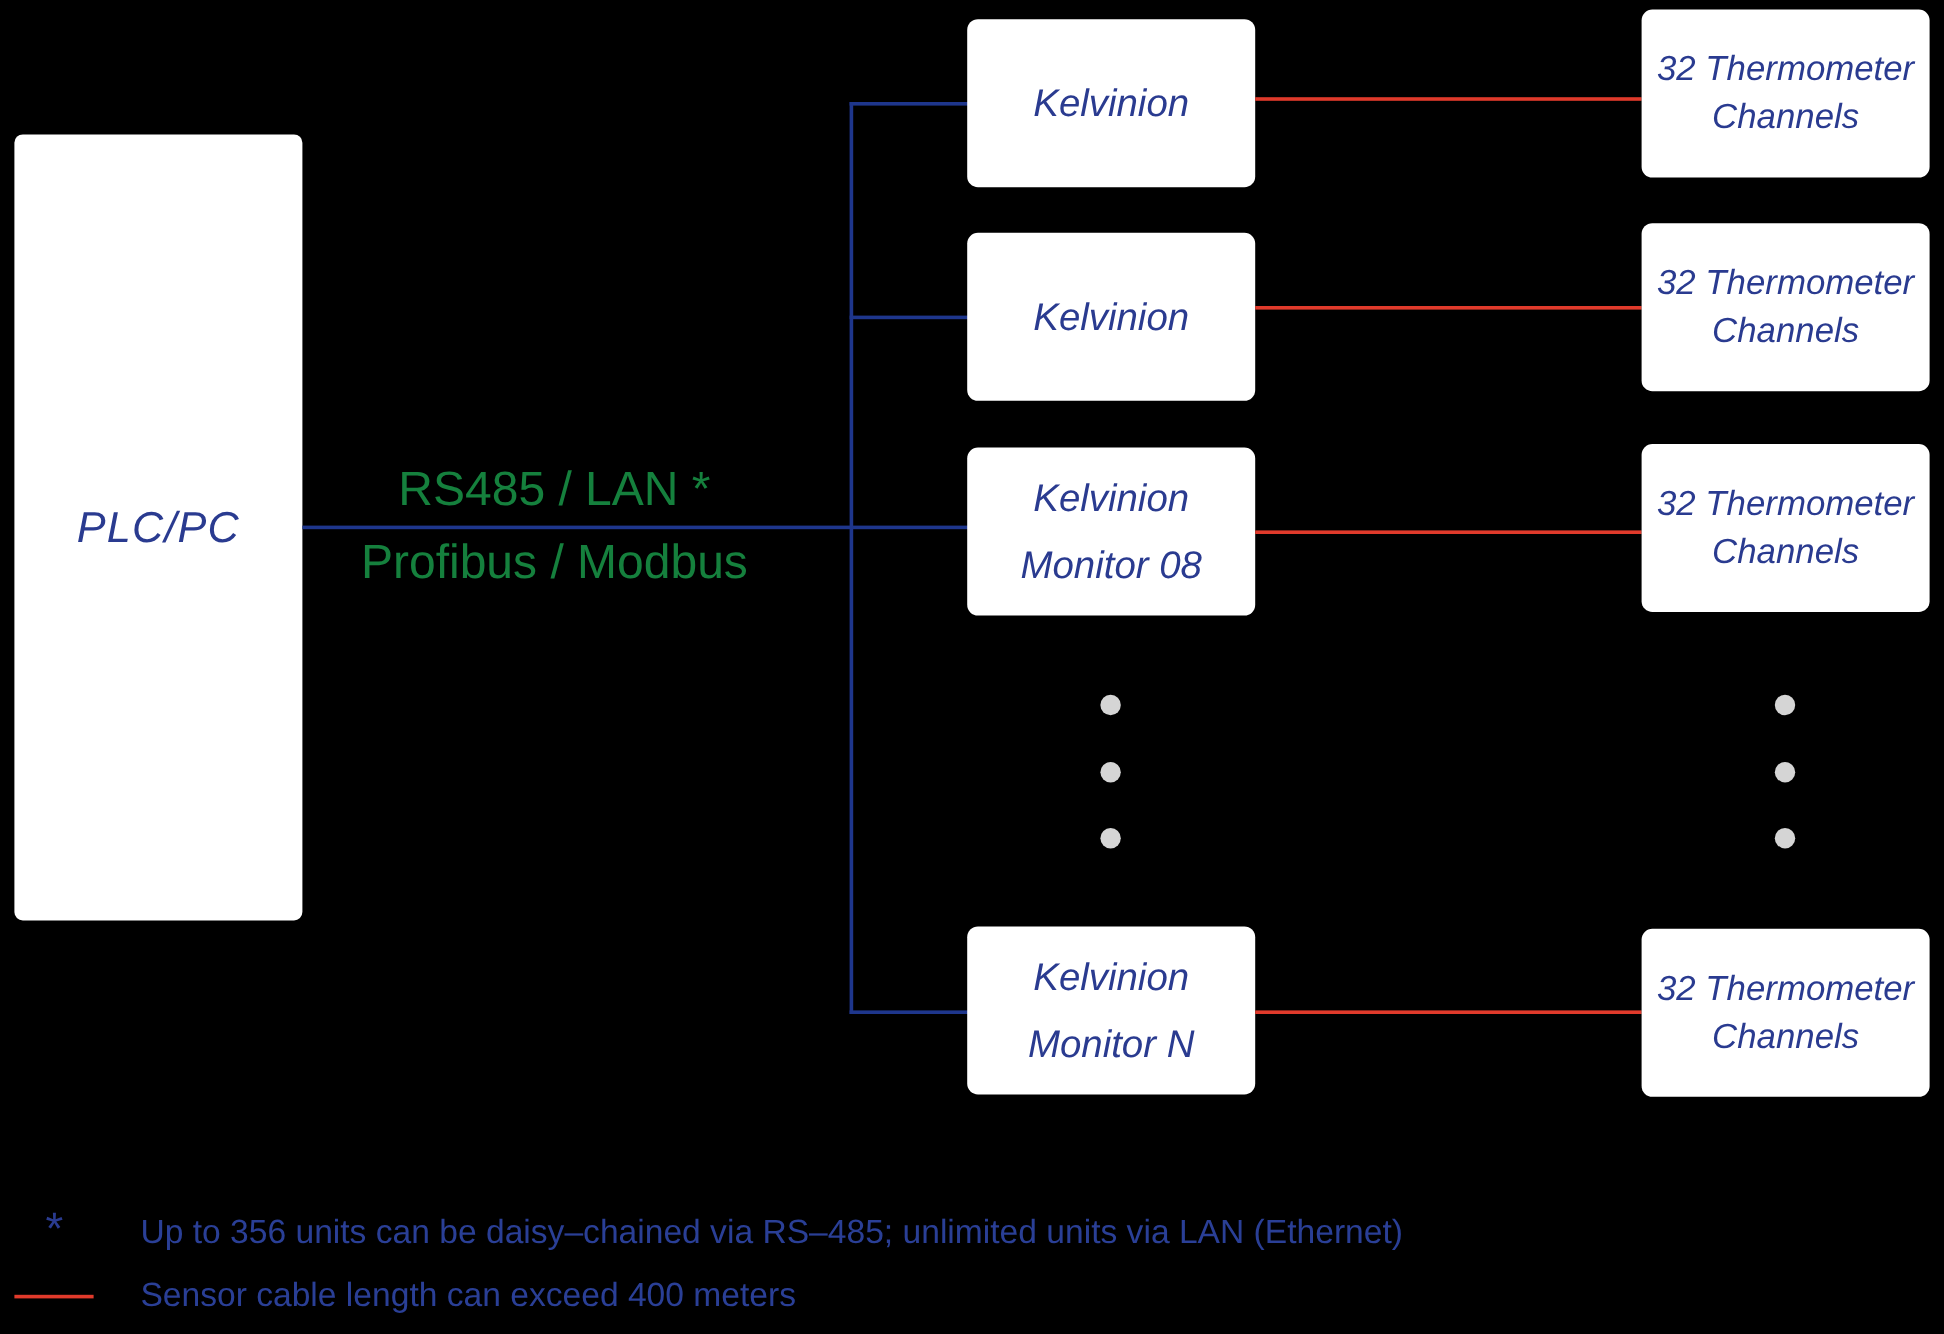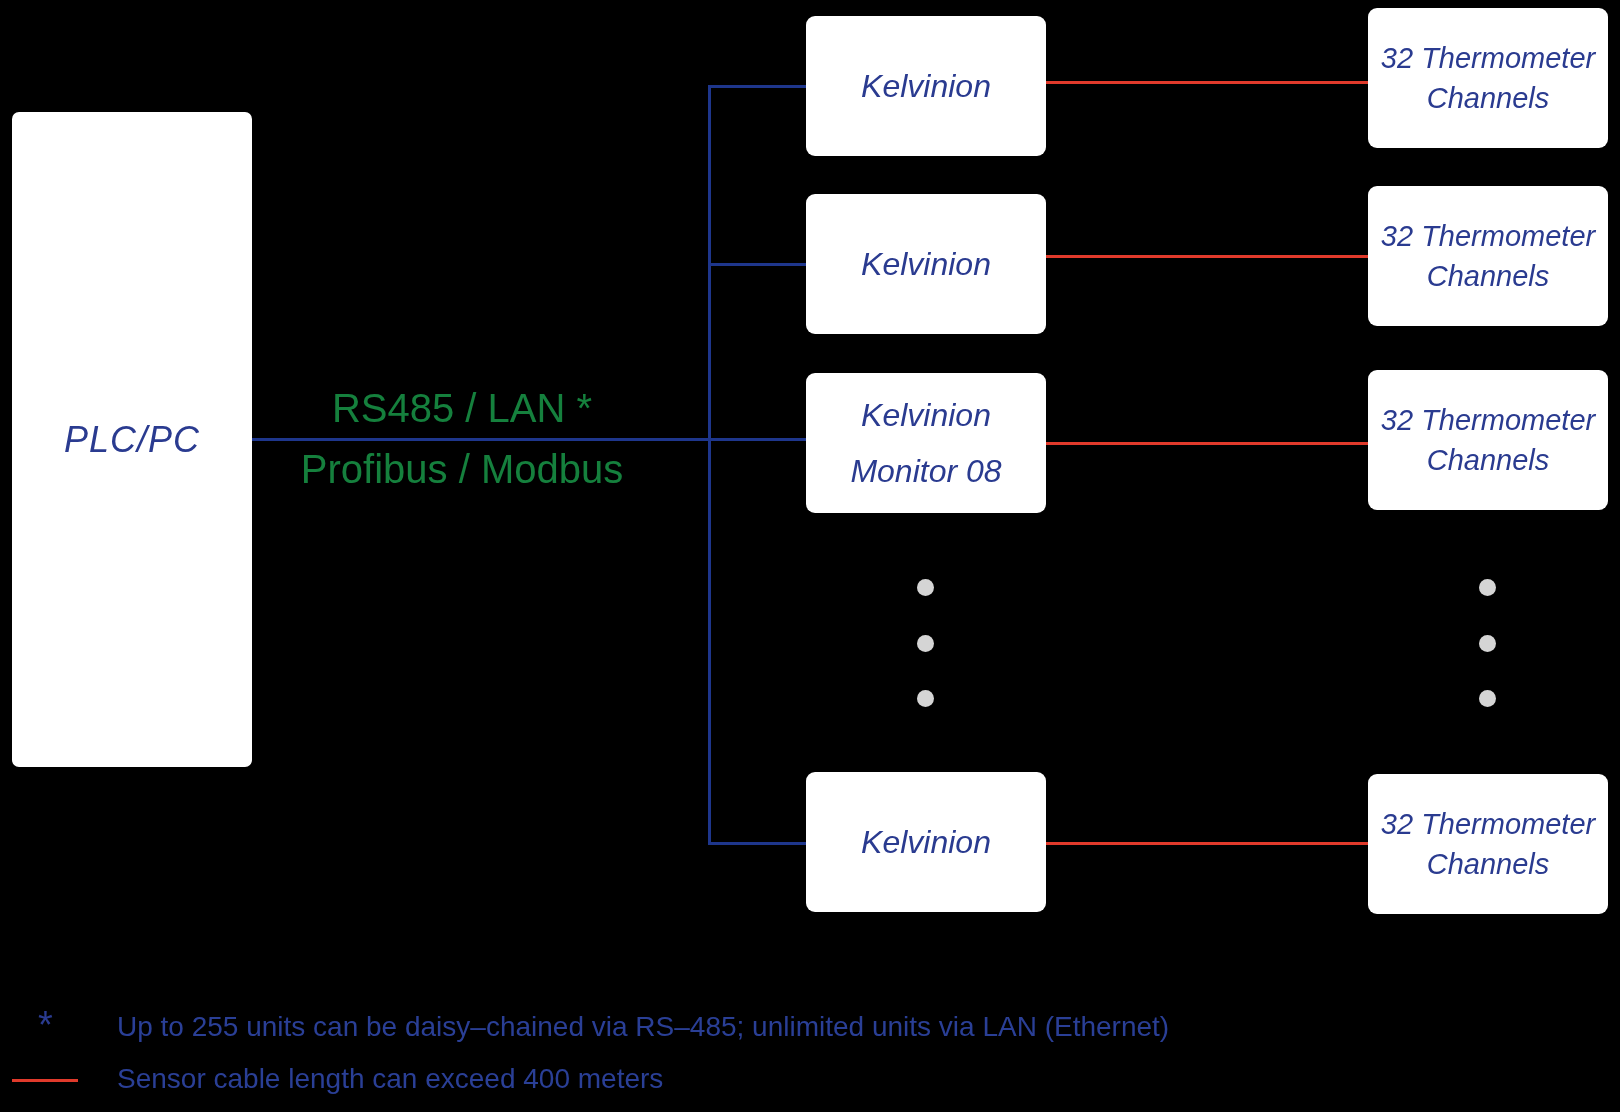--- a/index.html
+++ b/index.html
@@ -120,20 +120,21 @@
   </div>
   <div class="box monitor" style="top:194px;">
     <span>Kelvinion</span>
   </div>
   <div class="box monitor" style="top:373px;">
     <span>Kelvinion</span>
     <span>Monitor 08</span>
   </div>
   <div class="box monitor" style="top:772px;">
     <span>Kelvinion</span>
+    <span>Monitor N</span>
   </div>
 
   <div class="line red h" style="left:1046px; top:81px; width:322px;"></div>
   <div class="line red h" style="left:1046px; top:255px; width:322px;"></div>
   <div class="line red h" style="left:1046px; top:442px; width:322px;"></div>
   <div class="line red h" style="left:1046px; top:842px; width:322px;"></div>
 
   <div class="box channel" style="top:8px;">
     <span>32 Thermometer</span>
     <span>Channels</span>
@@ -153,17 +154,17 @@
 
   <div class="dot" style="left:917px; top:579px;"></div>
   <div class="dot" style="left:917px; top:635px;"></div>
   <div class="dot" style="left:917px; top:690px;"></div>
 
   <div class="dot" style="left:1479px; top:579px;"></div>
   <div class="dot" style="left:1479px; top:635px;"></div>
   <div class="dot" style="left:1479px; top:690px;"></div>
 
   <div class="footnote-star">*</div>
-  <div class="footnote fn1">Up to 255 units can be daisy–chained via RS–485; unlimited units via LAN (Ethernet)</div>
+  <div class="footnote fn1">Up to 356 units can be daisy–chained via RS–485; unlimited units via LAN (Ethernet)</div>
   <div class="legend-red"></div>
   <div class="footnote fn2">Sensor cable length can exceed 400 meters</div>
 
 </div>
 
 </body></html>

